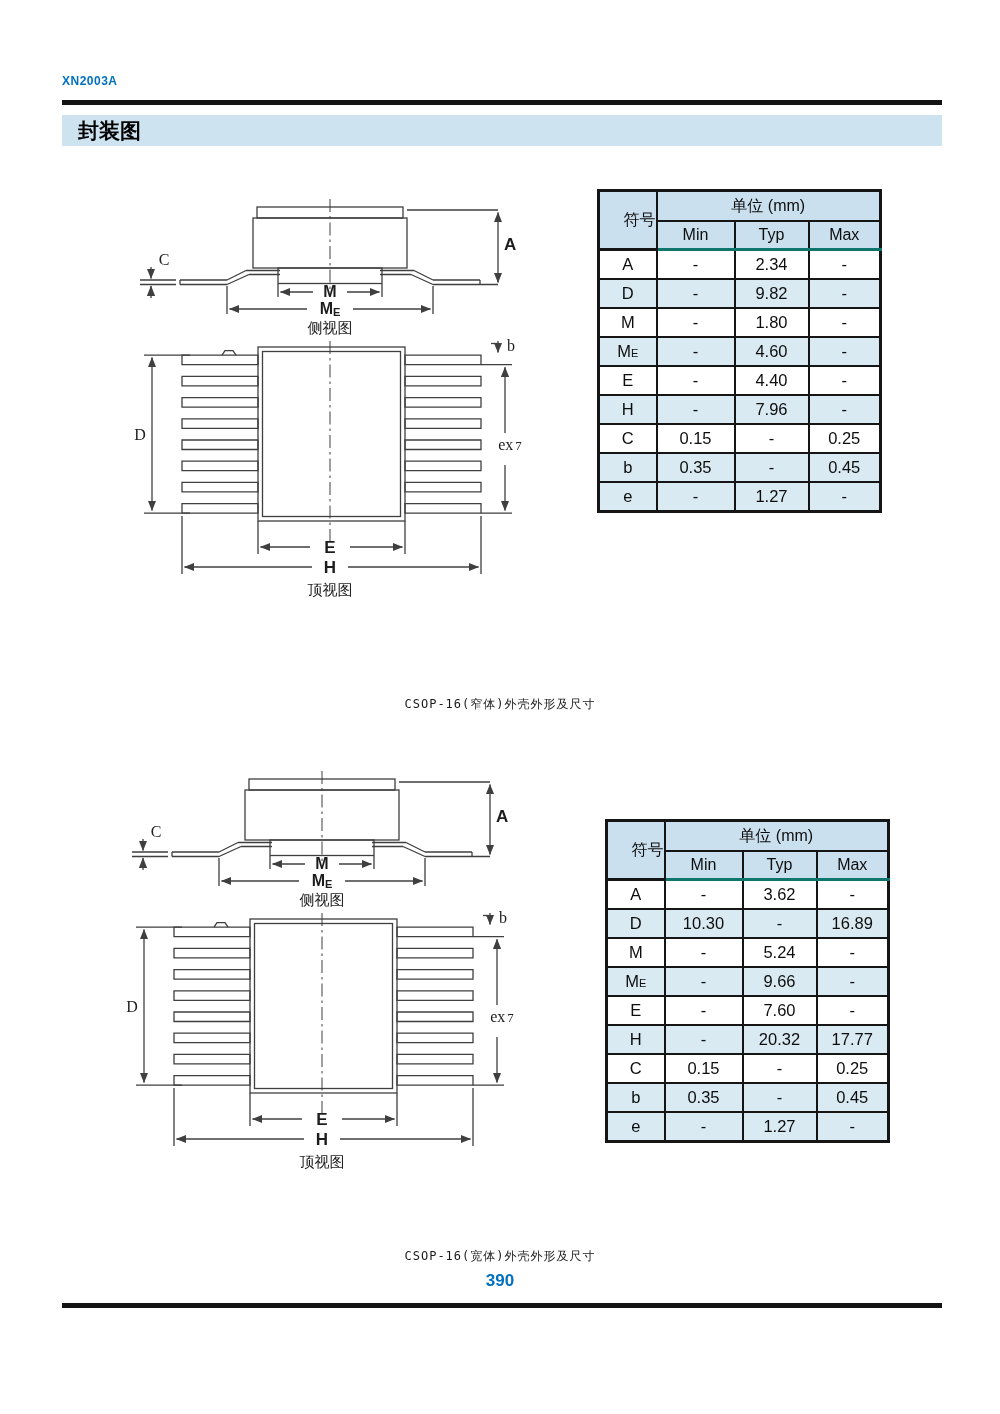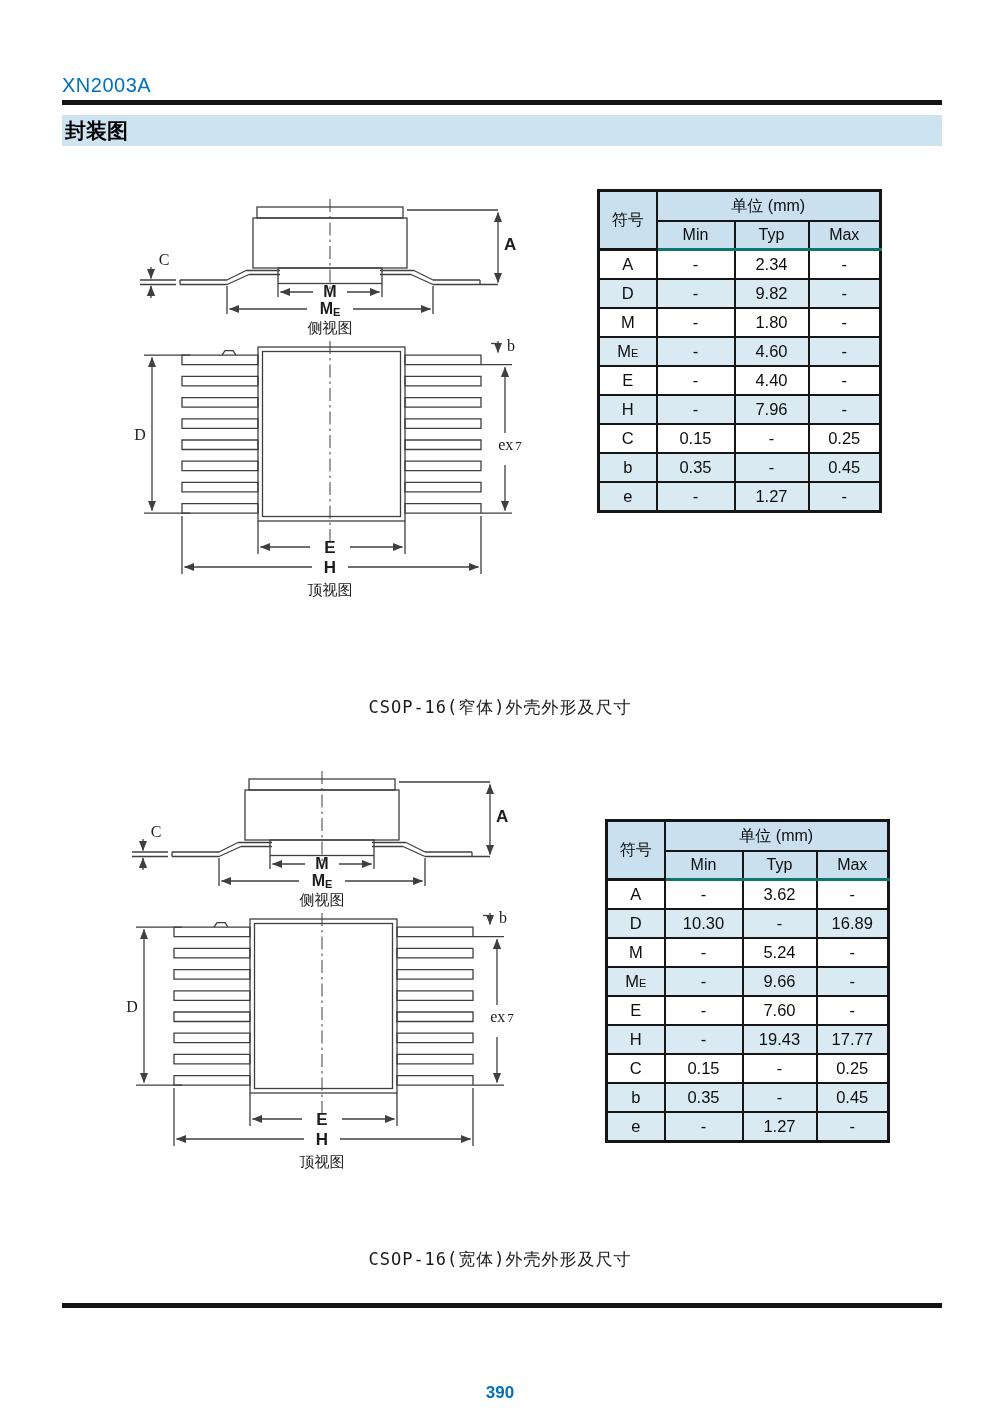--- a/index.html
+++ b/index.html
@@ -1,54 +1,54 @@
 <!DOCTYPE html>
 <html style="--accent: #0070c0; --section_bar_bg: #cde4f0; --table_header_bg: #cbe0ee; --row_shade_bg: #d9eaf3; --rule: #141414; --diagram_stroke: #3f3f3f;"><head>
 <meta charset="utf-8">
 <style>
   html,body{margin:0;padding:0;}
   body{
     width:1000px;height:1414px;position:relative;background:#ffffff;
     font-family:"Liberation Sans", sans-serif;color:#111;overflow:hidden;
   }
   .abs{position:absolute;}
-  #product-code{left:62px;top:74px;font-size:20px;font-weight:normal;color:var(--accent);letter-spacing:.5px;}
+  #product-code{left:62px;top:74px;font-size:12px;font-weight:bold;color:var(--accent);letter-spacing:.5px;}
   .hrule{left:62px;width:880px;height:5px;background:var(--rule);}
   #rule-top{top:100px;}
   #rule-bottom{top:1303px;}
   #section-bar{left:62px;top:115px;width:880px;height:31px;background:var(--section_bar_bg);display:flex;align-items:center;}
-  #section-bar .bar-label{font-size:21px;font-weight:bold;color:#000;padding-left:3px;font-family:"Liberation Sans",sans-serif;}
+  #section-bar .bar-label{font-size:21px;font-weight:bold;color:#000;padding-left:16px;font-family:"Liberation Sans",sans-serif;}
 
   .figure{position:absolute;}
   #figure-1{left:130px;top:183px;}
   #figure-2{left:122px;top:755px;}
   svg .ln{stroke:var(--diagram_stroke);fill:none;stroke-width:1.3px;}
   svg .cl{stroke:var(--diagram_stroke);fill:none;stroke-width:1px;stroke-dasharray:13 4 2.5 4;}
   svg text{fill:#1c1c1c;}
   .dimsans{font-family:"Liberation Sans",sans-serif;font-weight:bold;font-size:17px;}
   .dimsans-s{font-family:"Liberation Sans",sans-serif;font-weight:bold;font-size:16px;}
   .dimserif{font-family:"Liberation Serif",serif;font-size:16px;}
   .cjk{font-family:"Liberation Sans",sans-serif;font-size:15px;}
 
   .dim-table{position:absolute;border-collapse:collapse;table-layout:fixed;background:#fff;border:3px solid #151515;}
   #table-1{left:597px;top:189px;}
   #table-2{left:605px;top:819px;}
   .dim-table th,.dim-table td{border:2px solid #151515;text-align:center;vertical-align:middle;padding:0;font-weight:normal;color:#0d0d0d;}
   .dim-table thead th{background:var(--table_header_bg);font-size:16px;}
   .dim-table thead tr:first-child th{height:28px;}
   .dim-table thead tr:last-child th{height:26px;border-bottom:3px solid #0f766e;}
-  .dim-table th.sym-head{border-bottom:3px solid #151515;}
+  .dim-table th.sym-head{border-bottom:3px solid #151515;text-align:right;}
   .dim-table tbody td{height:27px;font-size:16.5px;}
   .dim-table tr.shade td{background:var(--row_shade_bg);}
   .sub{font-size:11px;}
 
-  .caption{left:0;width:1000px;text-align:center;font-family:"DejaVu Sans Mono",monospace;font-size:17px;color:#1a1a1a;letter-spacing:1px;}
+  .caption{left:0;width:1000px;text-align:center;font-family:"DejaVu Sans Mono",monospace;font-size:12px;color:#1a1a1a;letter-spacing:1px;}
   #caption-1{top:696px;}
   #caption-2{top:1248px;}
-  #page-number{left:0;top:1383px;width:1000px;text-align:center;color:var(--accent);font-weight:bold;font-size:17px;font-family:"Liberation Sans",sans-serif;}
+  #page-number{left:0;top:1271px;width:1000px;text-align:center;color:var(--accent);font-weight:bold;font-size:17px;font-family:"Liberation Sans",sans-serif;}
 </style>
 </head>
 <body>
 
 <div class="abs" id="product-code">XN2003A</div>
 <div class="abs hrule" id="rule-top"></div>
 <div class="abs" id="section-bar">
   <span class="bar-label">封装图</span>
 </div>
 
@@ -327,21 +327,21 @@
   <tr>
     <td><span>E</span><span class="sub"></span></td>
     <td>-</td>
     <td>7.60</td>
     <td>-</td>
   </tr>
 
   <tr class="shade">
     <td><span>H</span><span class="sub"></span></td>
     <td>-</td>
-    <td>19.43</td>
+    <td>20.32</td>
     <td>17.77</td>
   </tr>
 
   <tr>
     <td><span>C</span><span class="sub"></span></td>
     <td>0.15</td>
     <td>-</td>
     <td>0.25</td>
   </tr>
 

